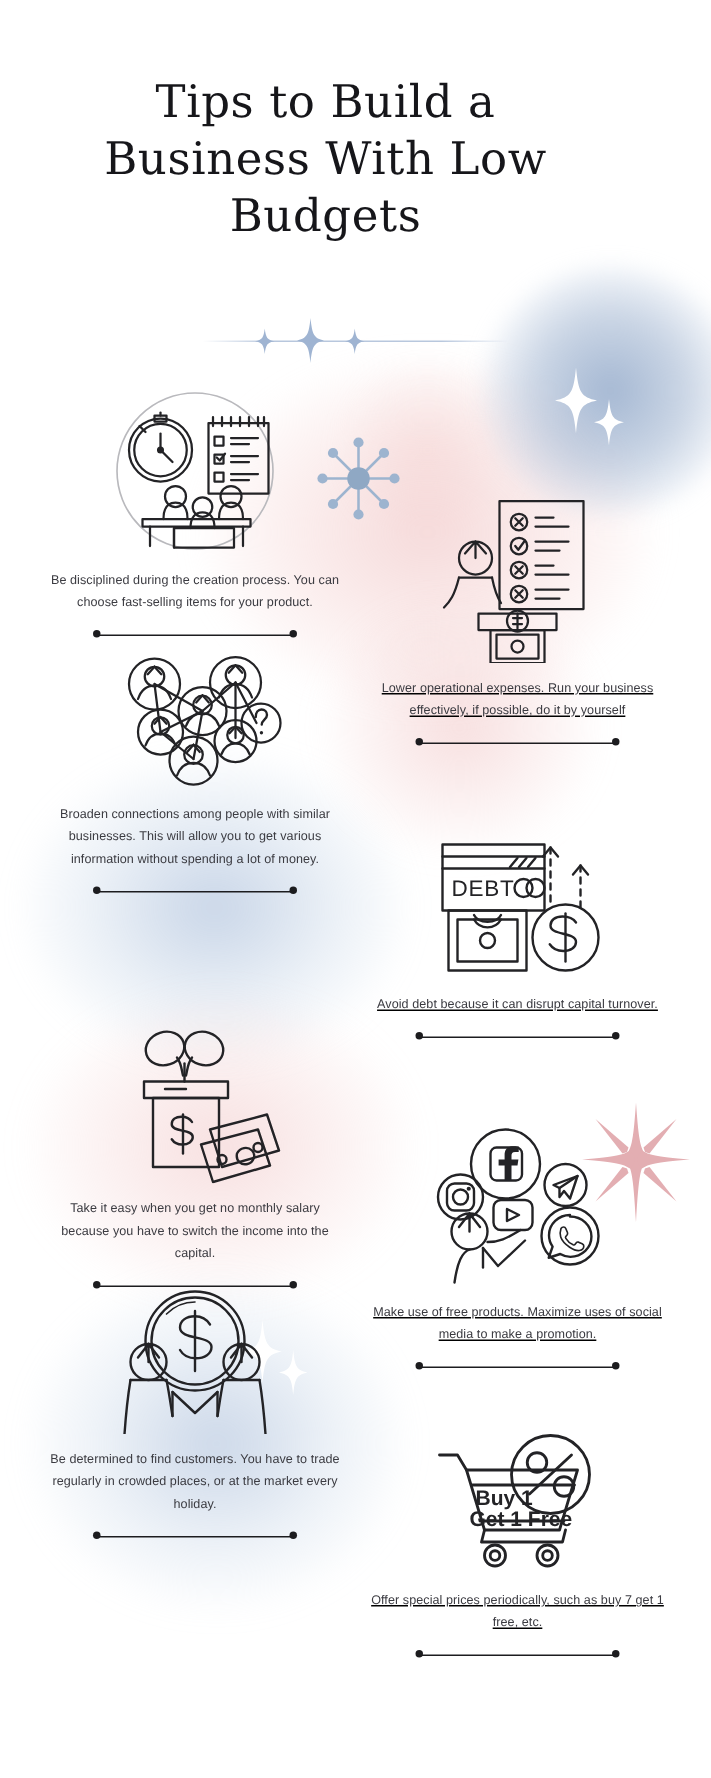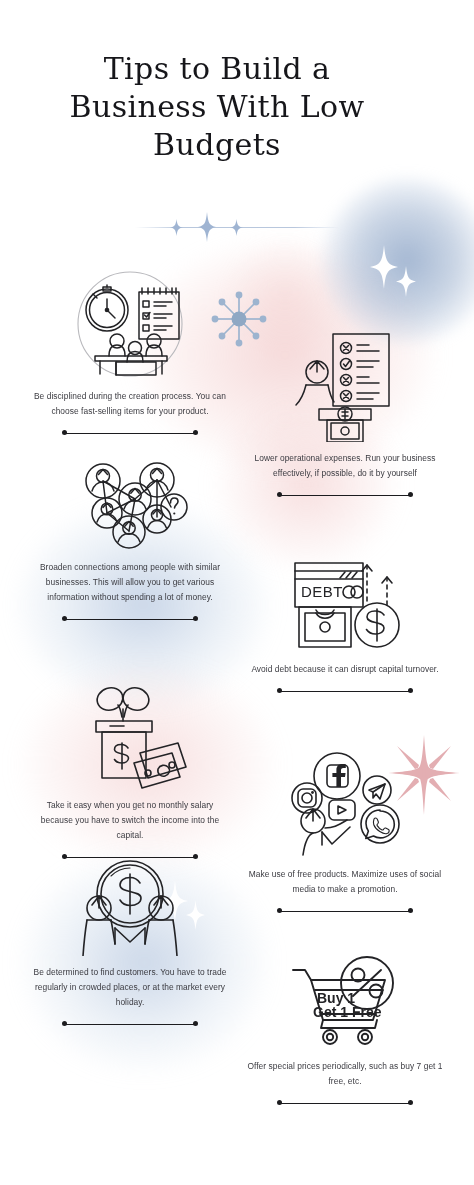--- a/index.html
+++ b/index.html
@@ -97,21 +97,21 @@
     pointer-events: none;
   }
   .spark svg { display: block; }
 
   
   .tip {
     position: absolute;
     box-sizing: border-box;
   }
   .tip-left  { left: 30px;  width: 200px; }
-  .tip-right { left: 245px; width: 200px; }
+  .tip-right { left: 245px; width: 200px; text-decoration: underline; }
 
   .tip-icon {
     width: 100%;
     display: flex;
     justify-content: center;
     align-items: flex-end;
   }
   .tip-icon svg { display: block; }
 
   .tip-text {
@@ -240,21 +240,21 @@
     <svg width="26" height="42" viewBox="0 0 26 42">
         <path d="M13 0 C14.5 15.8 16 19 26 21 C16 23 14.5 26.2 13 42 C11.5 26.2 10 23 0 21 C10 19 11.5 15.8 13 0 Z" fill="#ffffff"></path>
       </svg>
   </div>
   <div class="spark" style="left:186px; top:900px;">
     <svg width="19" height="30" viewBox="0 0 19 30">
         <path d="M9.5 0 C10.6 11 11.7 13.4 19 15 C11.7 16.6 10.6 19 9.5 30 C8.4 19 7.3 16.6 0 15 C7.3 13.4 8.4 11 9.5 0 Z" fill="#ffffff"></path>
       </svg>
   </div>
 
-  <div class="tip tip-left" style="top:268px;">
+  <div class="tip tip-left" style="top:258px;">
     <div class="tip-icon">
       <svg width="122" height="112" viewBox="0 0 122 112" fill="none" stroke="#232326" stroke-width="1.5" stroke-linecap="round" stroke-linejoin="round">
         <circle cx="61" cy="56" r="52" stroke="#b9b9bd" stroke-width="1.1"></circle>
 
         <circle cx="38" cy="42" r="21"></circle>
         <circle cx="38" cy="42" r="17.5"></circle>
         <path d="M34 19 h8 v4 h-8 z"></path>
         <path d="M38 17 v2"></path>
         <path d="M24 26 l4 4"></path>
         <path d="M38 42 v-11"></path>
@@ -325,21 +325,21 @@
       </svg>
     </div>
     <div class="tip-text">Lower operational expenses. Run your business effectively, if possible, do it by yourself</div>
     <div class="tip-rule rule-w2">
       <div class="bar"></div>
       <div class="dot l"></div>
       <div class="dot r"></div>
     </div>
   </div>
 
-  <div class="tip tip-left" style="top:455px;">
+  <div class="tip tip-left" style="top:430px;">
     <div class="tip-icon">
       <svg width="126" height="96" viewBox="0 0 126 96" fill="none" stroke="#232326" stroke-width="1.5" stroke-linecap="round" stroke-linejoin="round">
 
         <line x1="36" y1="26" x2="40" y2="58"></line>
         <line x1="36" y1="26" x2="68" y2="44"></line>
         <line x1="40" y1="58" x2="68" y2="44"></line>
         <line x1="40" y1="58" x2="62" y2="76"></line>
         <line x1="68" y1="44" x2="62" y2="76"></line>
         <line x1="68" y1="44" x2="90" y2="25"></line>
         <line x1="90" y1="25" x2="90" y2="62"></line>

